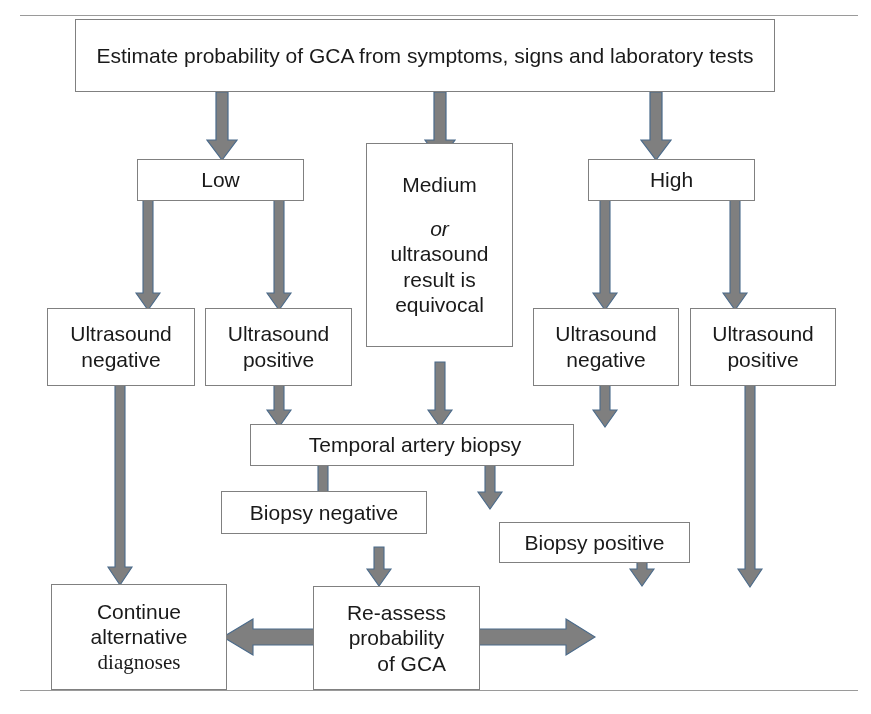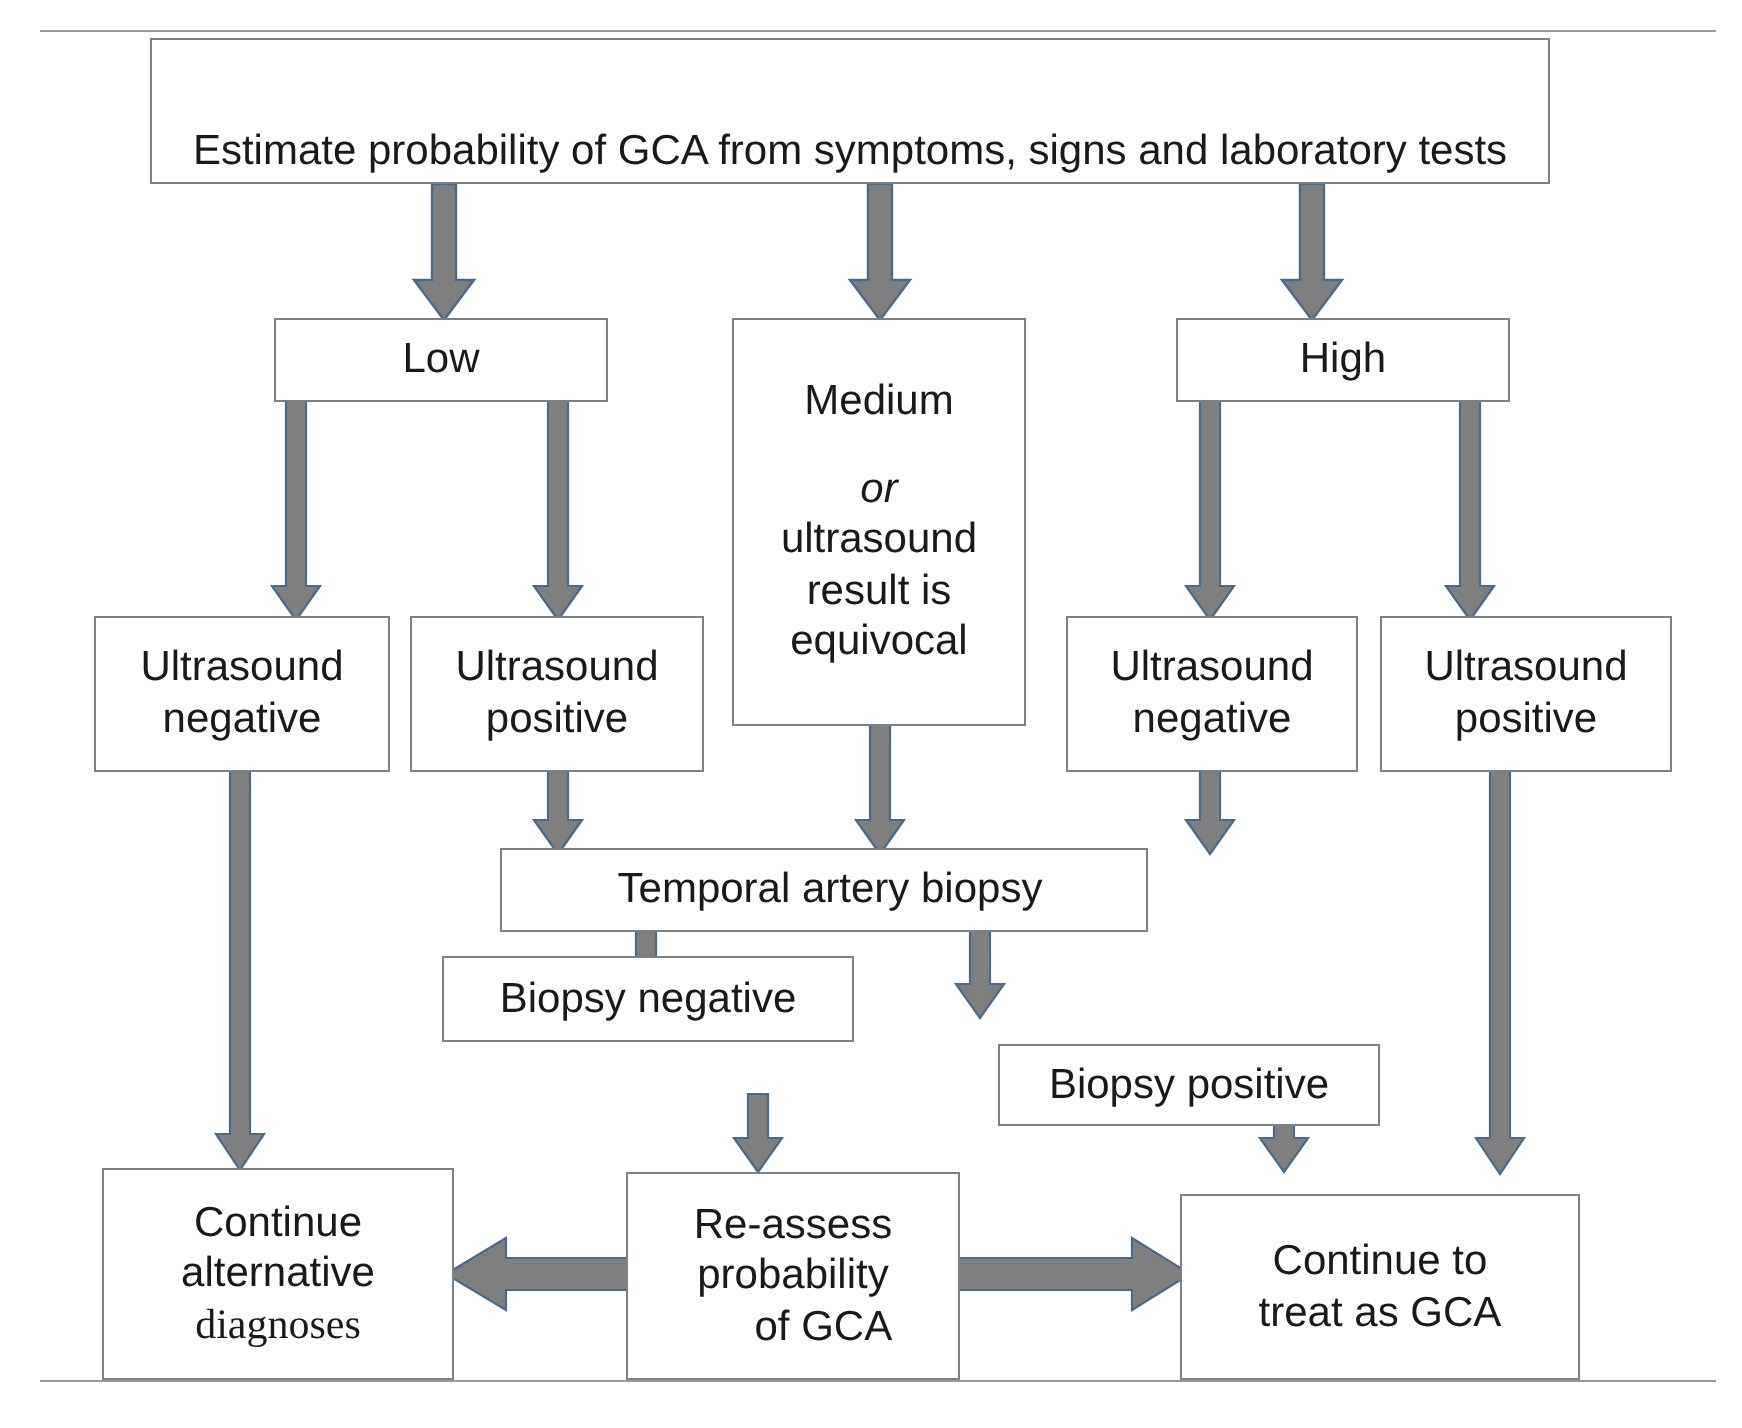--- a/index.html
+++ b/index.html
@@ -152,29 +152,29 @@
       <polygon points="96,11 31,11 31,1 1,19 31,37 31,27 96,27" fill="#7f7f7f" stroke="#4a6a8a" stroke-width="1.1"></polygon>
     </svg>
   </div>
 
   <div class="arrow" style="left:476px;top:618px;">
     <svg width="120" height="38" viewBox="0 0 120 38">
       <polygon points="0,11 90,11 90,1 119,19 90,37 90,27 0,27" fill="#7f7f7f" stroke="#4a6a8a" stroke-width="1.1"></polygon>
     </svg>
   </div>
 
-  <div class="node" style="left:75px;top:19px;width:700px;height:73px;align-items:flex-end;">
+  <div class="node" style="left:75px;top:19px;width:700px;height:73px;">
     <span>Estimate probability of GCA from symptoms, signs and laboratory tests</span>
   </div>
 
   <div class="node" style="left:137px;top:159px;width:167px;height:42px;">
     <span>Low</span>
   </div>
 
-  <div class="node" style="left:366px;top:159px;width:147px;height:204px;">
+  <div class="node" style="left:366px;top:143px;width:147px;height:204px;">
     <span class="stack">
       <span style="display:block;">Medium</span>
       <span class="spacer"></span>
       <em>or</em>
       <span style="display:block;">ultrasound</span>
       <span style="display:block;">result is</span>
       <span style="display:block;">equivocal</span>
     </span>
   </div>
 
@@ -207,21 +207,21 @@
     <span class="stack">
       <span style="display:block;">Ultrasound</span>
       <span style="display:block;">positive</span>
     </span>
   </div>
 
   <div class="node" style="left:250px;top:424px;width:324px;height:42px;padding-left:12px;">
     <span>Temporal artery biopsy</span>
   </div>
 
-  <div class="node" style="left:221px;top:478px;width:206px;height:43px;">
+  <div class="node" style="left:221px;top:491px;width:206px;height:43px;">
     <span>Biopsy negative</span>
   </div>
 
   <div class="node" style="left:499px;top:522px;width:191px;height:41px;">
     <span>Biopsy positive</span>
   </div>
 
   <div class="node" style="left:51px;top:584px;width:176px;height:106px;">
     <span class="stack">
       <span style="display:block;">Continue</span>
@@ -231,20 +231,14 @@
   </div>
 
   <div class="node" style="left:313px;top:586px;width:167px;height:104px;">
     <span class="stack">
       <span style="display:block;">Re-assess</span>
       <span style="display:block;">probability</span>
       <span style="display:block;text-align:right;">of GCA</span>
     </span>
   </div>
 
-  <div class="node" style="left:590px;top:597px;width:200px;height:93px;">
-    <span class="stack">
-      <span style="display:block;">Continue to</span>
-      <span style="display:block;">treat as GCA</span>
-    </span>
-  </div>
 
 </div>
 
 </body></html>

